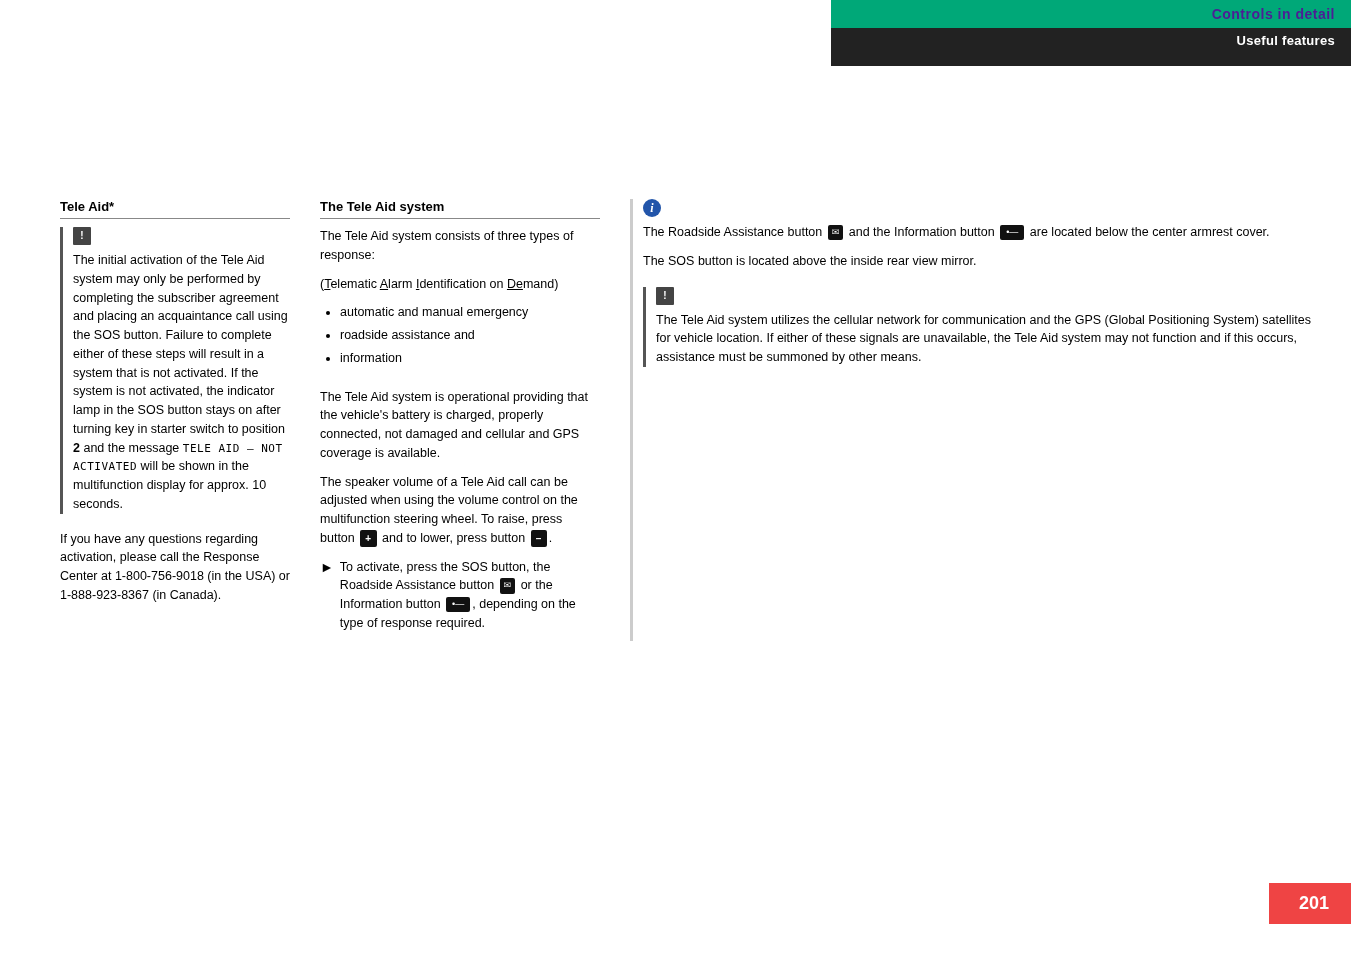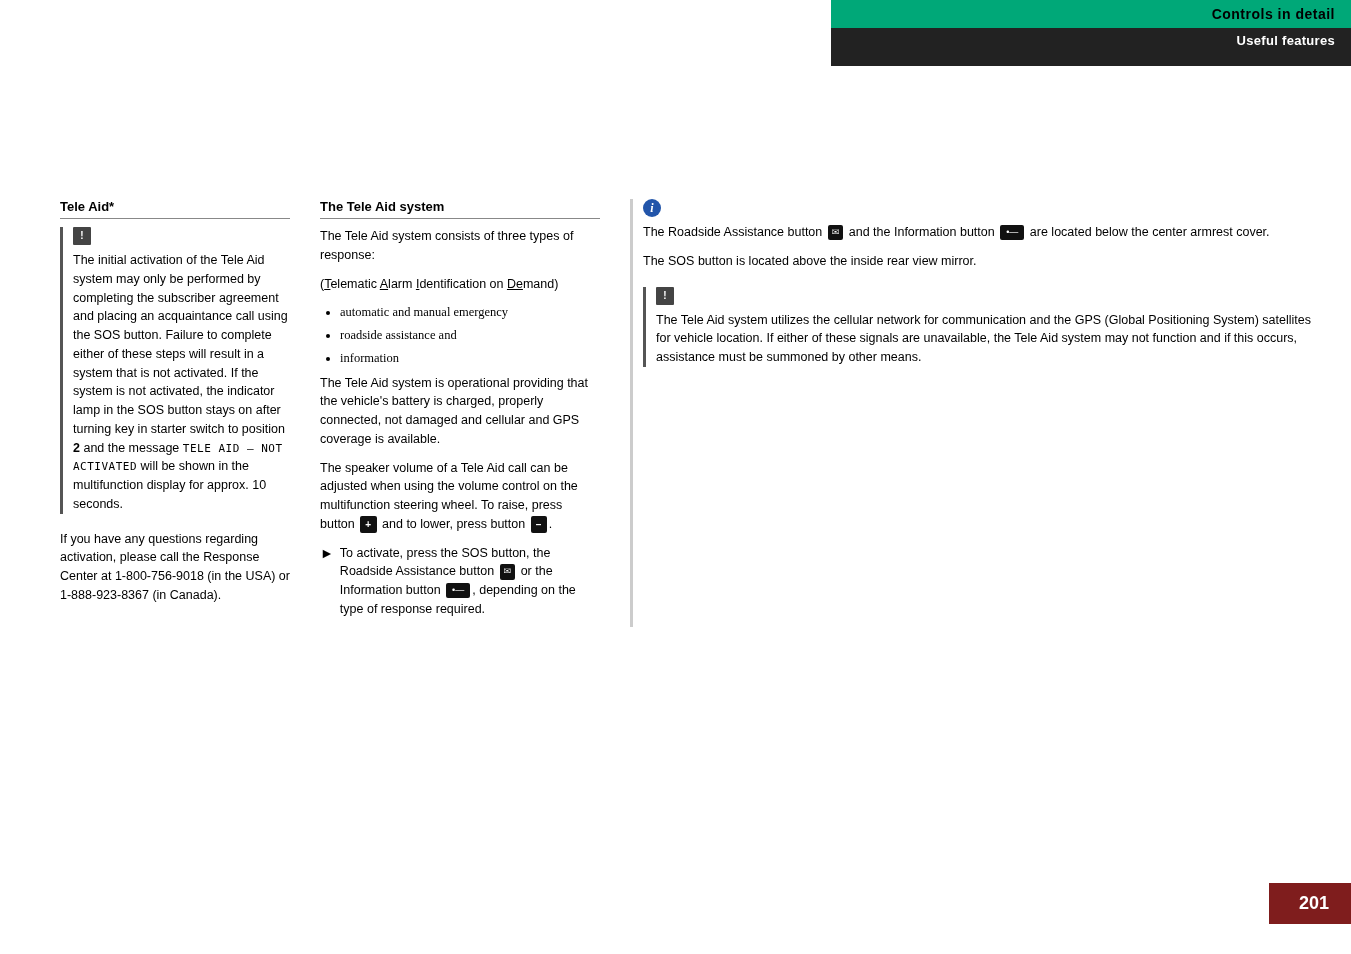--- a/index.html
+++ b/index.html
@@ -29,21 +29,21 @@
       top: 0;
       right: 0;
       width: 520px;
       display: flex;
       flex-direction: column;
       align-items: flex-end;
     }
 
     .controls-in-detail {
       background: #00A878;
-      color: #000000;
+      color: #4c1d95;
       font-weight: bold;
       font-size: 14px;
       padding: 6px 16px 6px 40px;
       letter-spacing: 0.5px;
       width: 100%;
       text-align: right;
     }
 
     .useful-features {
       background: #222;
@@ -54,21 +54,21 @@
       width: 100%;
       text-align: right;
       letter-spacing: 0.3px;
     }
 
     
     .page-number {
       position: absolute;
       bottom: 30px;
       right: 0;
-      background: #7f1d1d;
+      background: #ef4444;
       color: #fff;
       font-weight: bold;
       font-size: 18px;
       padding: 10px 22px 10px 30px;
       min-width: 80px;
       text-align: center;
     }
 
     
     .main-content {
@@ -144,22 +144,21 @@
     }
 
     .monospace {
       font-family: monospace;
       font-size: 11px;
       letter-spacing: 0.5px;
     }
 
     ul {
       margin-left: 20px;
-      margin-bottom: 6px;
-      font-family: Liberation Serif, serif;
+      margin-bottom: 20px;
     }
 
     ul li {
       margin-bottom: 4px;
       font-size: 12.5px;
       line-height: 1.5;
     }
 
     .arrow-item {
       display: flex;

